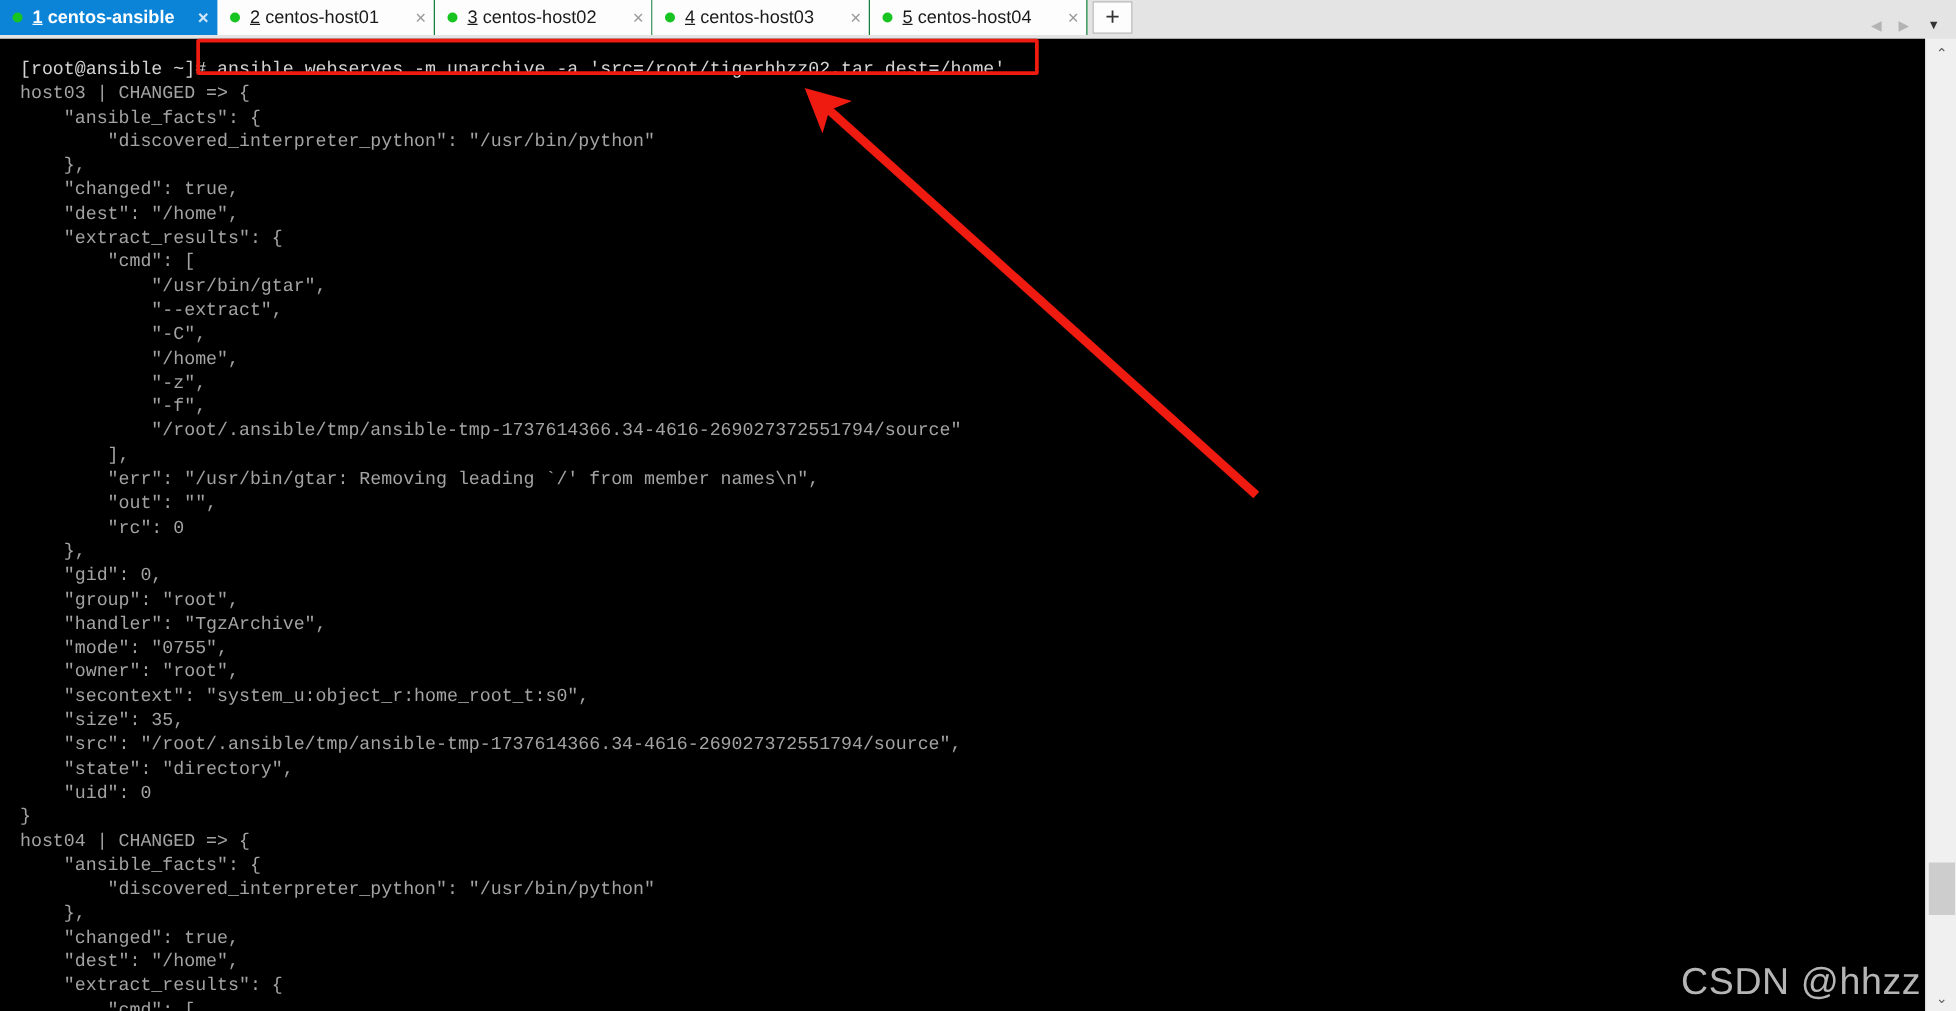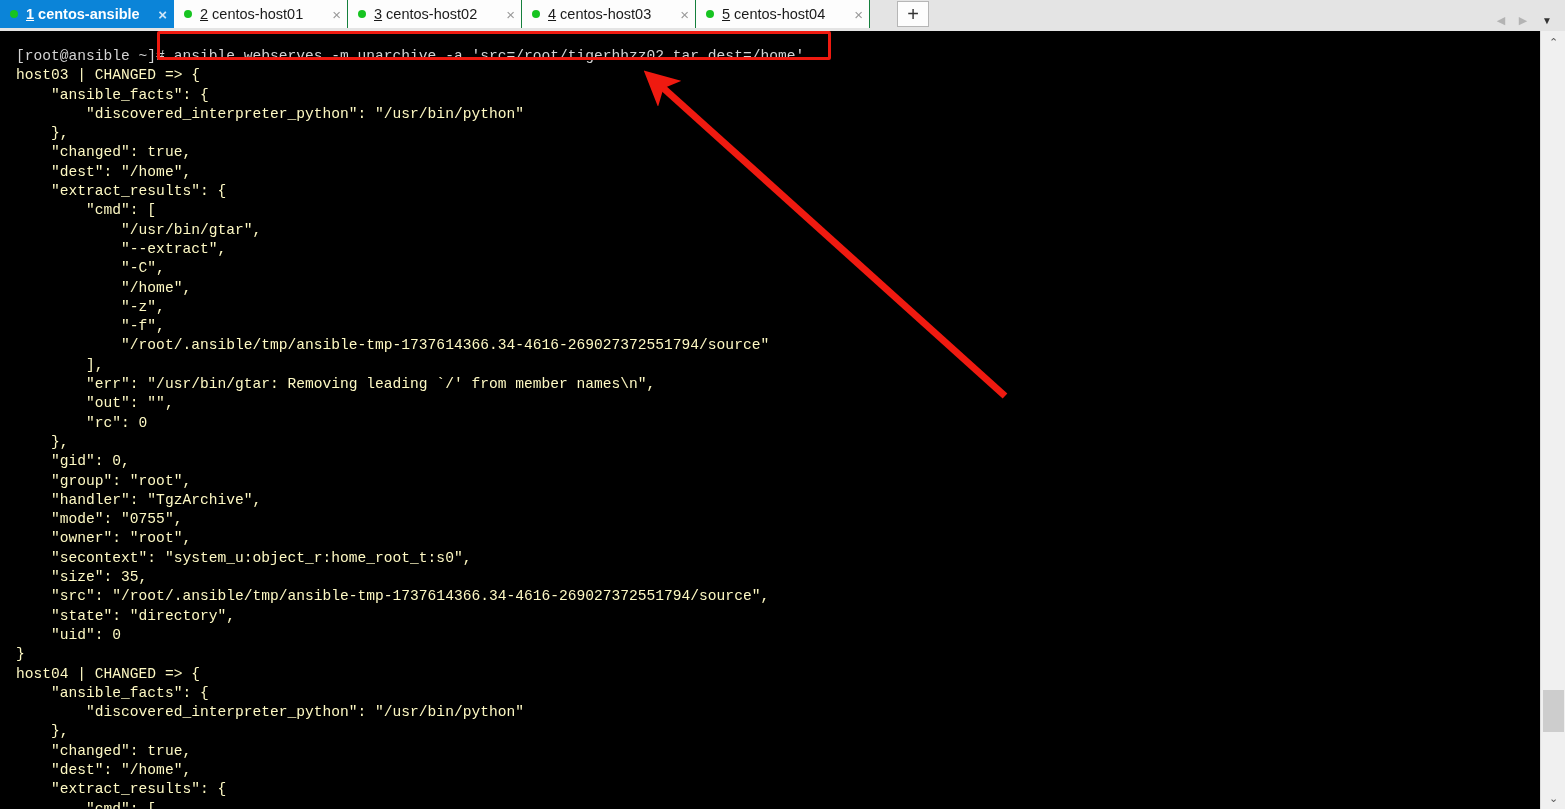--- a/index.html
+++ b/index.html
@@ -12,21 +12,20 @@
   #app { position: relative; width: 1565px; height: 809px; background: #000; }
 
   
   .tabbar {
     position: absolute; top: 0; left: 0;
     width: 1565px; height: 44px;
     background: #e4e4e4;
     display: flex; align-items: stretch;
     font-family: "Liberation Sans", sans-serif;
     border-bottom: 3px solid #0b84d8;
-    gap: 23px;
   }
   .tab {
     display: flex; align-items: center;
     height: 28px;
     padding: 0 6px 0 10px;
     background: #fdfdfd;
     border-right: 1px solid #15803d;
     color: #1a1a1a;
     font-size: 14.5px;
     white-space: nowrap;
@@ -92,21 +91,21 @@
     padding: 4px 12px 0 4px;
     font-family: Liberation Mono, monospace;
     font-size: 14.6px;
     line-height: 19.3px;
     white-space: pre;
     letter-spacing: 0px;
   }
   .line { display: block; height: 19.3px; }
   .c-prompt { color: #d4d4d4; }
   .c-cmd    { color: #d4d4d4; }
-  .c-json   { color: #fef9c3; }
+  .c-json   { color: #a3a3a3; }
 
   
   .vscroll {
     position: absolute;
     top: 31px; right: 0;
     width: 25px; height: 778px;
     background: #f0f0f0;
     border-left: 1px solid #dcdcdc;
   }
   .vscroll .arrow {
@@ -205,13 +204,14 @@
   <div class="anno-box" style="border-color: rgb(239, 26, 16);"></div>
   <svg class="anno-svg" viewBox="0 0 1565 809">
     <defs>
       <marker id="ah" markerWidth="5" markerHeight="5" refX="3.6" refY="2.5" orient="auto">
         <path d="M0,0 L5,2.5 L0,5 L1.2,2.5 Z" fill="#ef1a10"></path>
       </marker>
     </defs>
     <line id="arrow-line" stroke="#ef1a10" stroke-width="7" marker-end="url(#ah)" x1="1005" y1="396" x2="651" y2="77"></line>
   </svg>
 
+  <div class="watermark">CSDN @hhzz</div>
 </div>
 
 </body></html>

